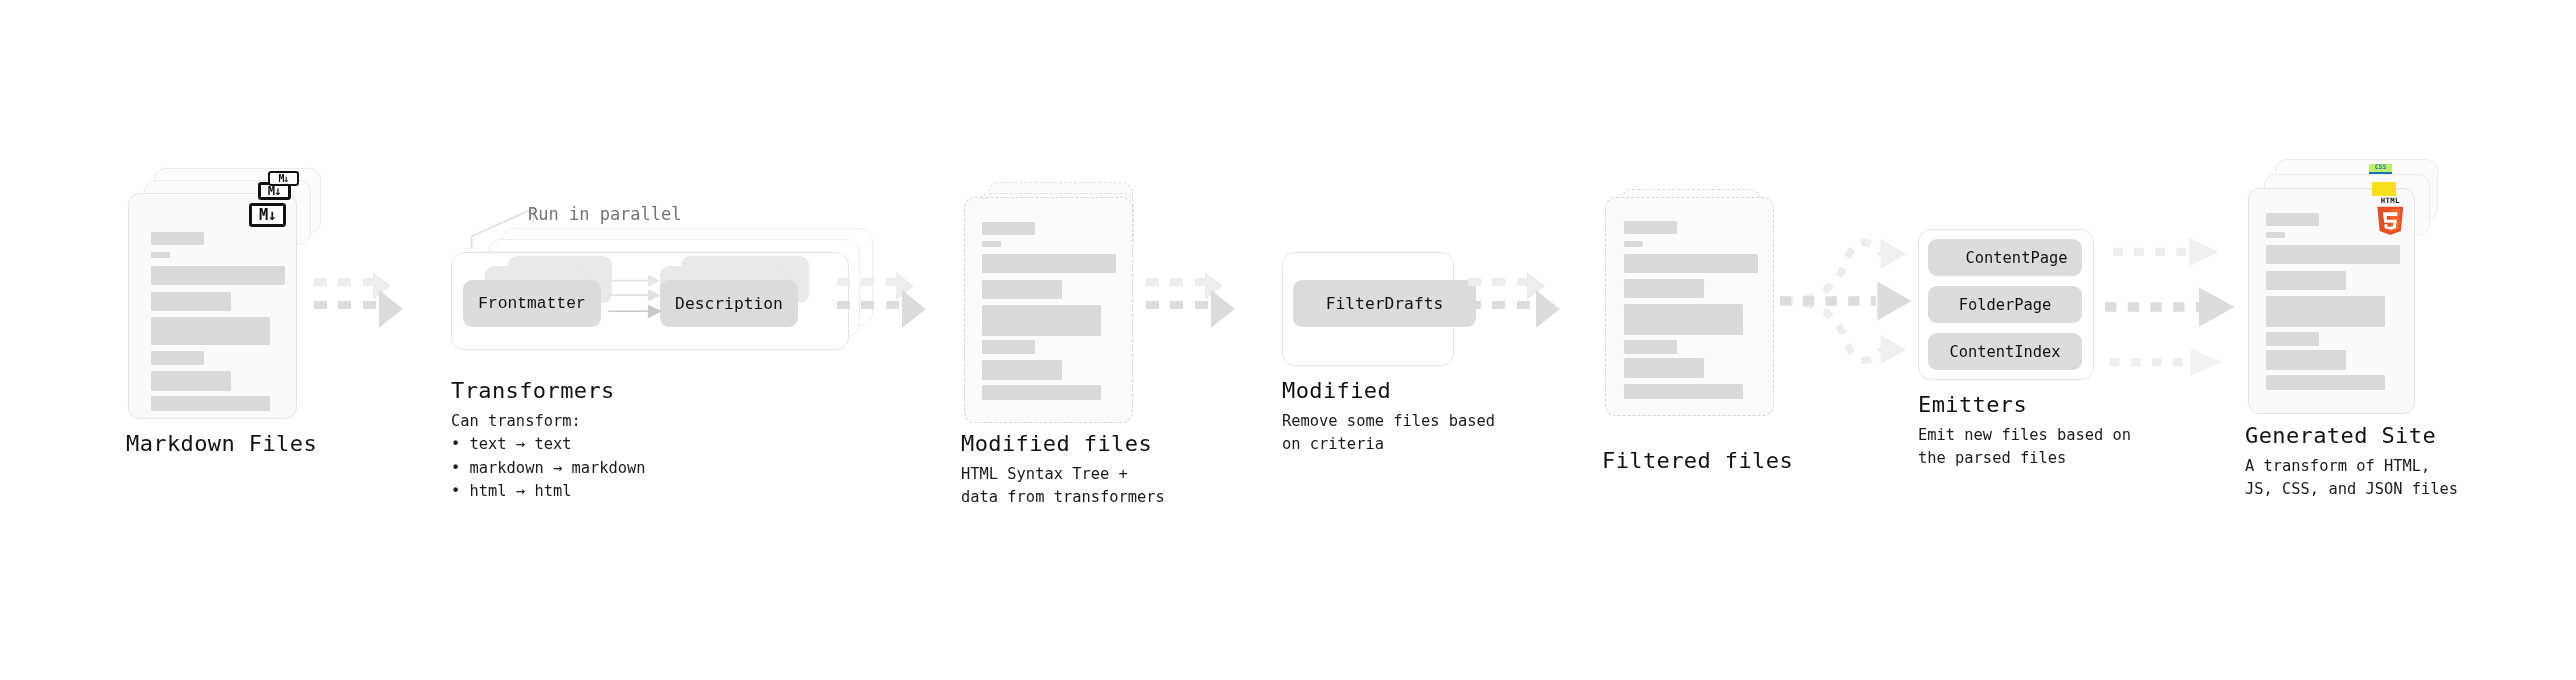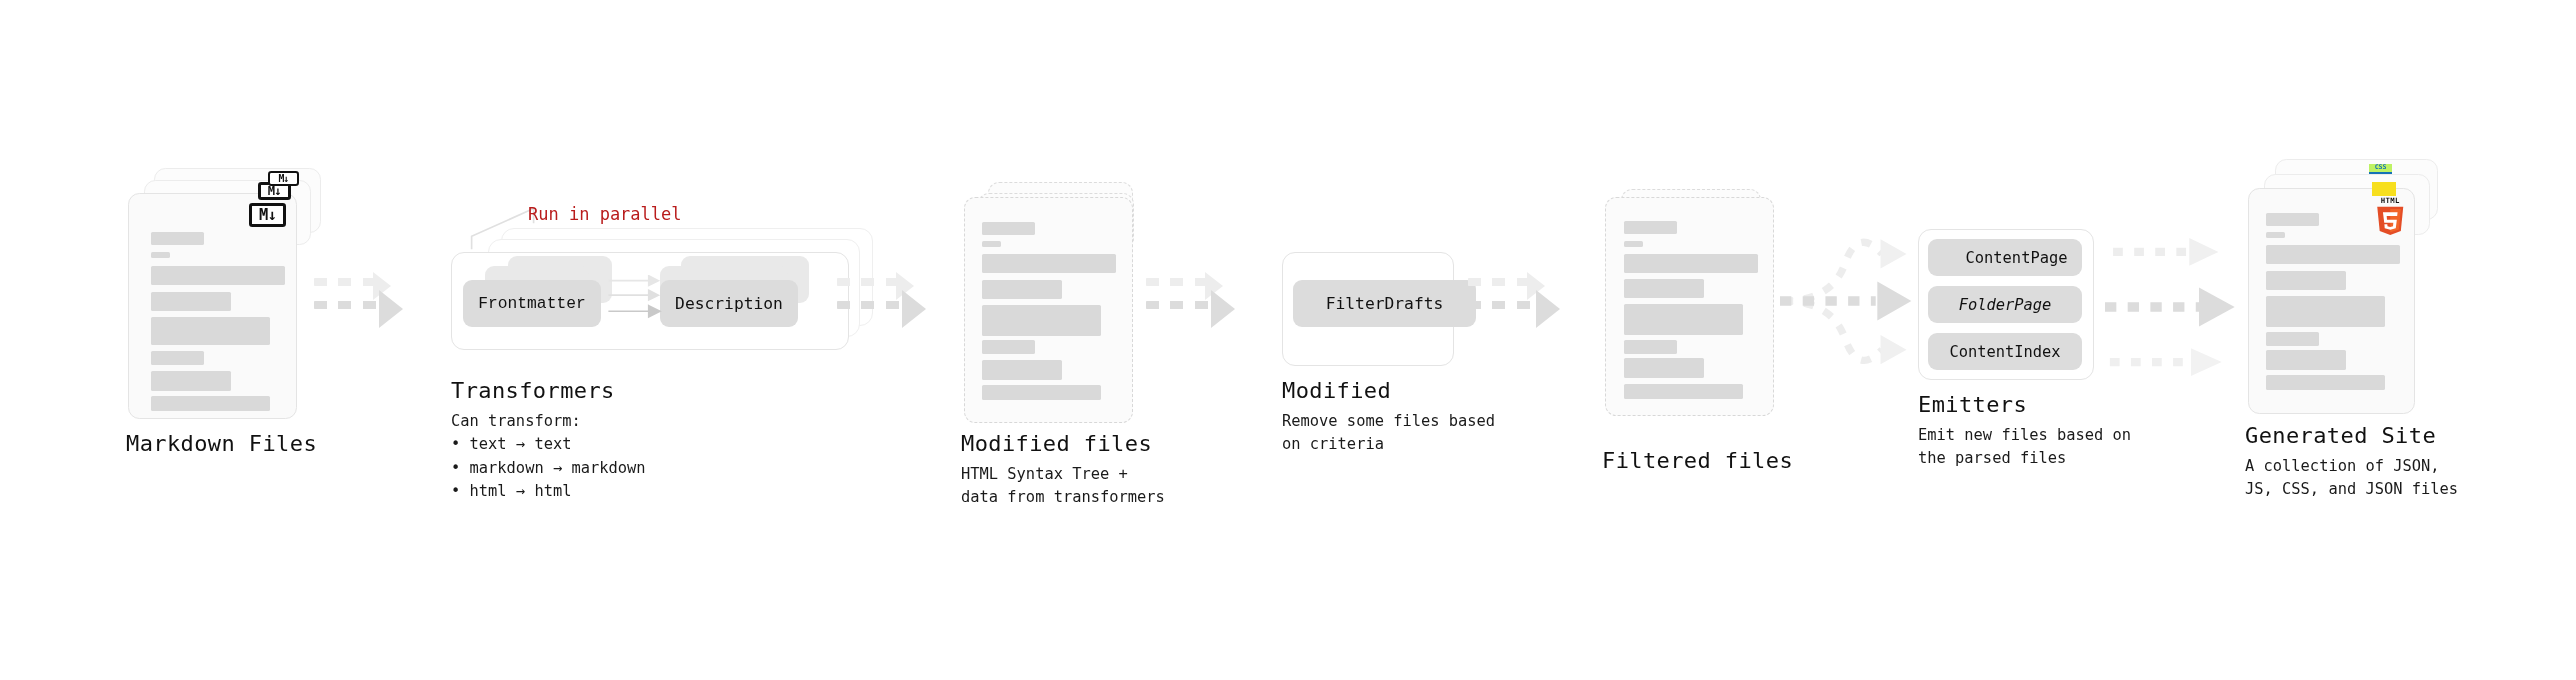--- a/index.html
+++ b/index.html
@@ -42,21 +42,21 @@
   .mdbadge{position:absolute;background:#fff;border:3.3px solid #111;border-radius:3.3px;
            display:flex;align-items:center;justify-content:center;font-weight:bold;
            font-size:15.4px;letter-spacing:-0.8px;color:#111;box-sizing:border-box;}
   .cssbadge{position:absolute;background:#bef264;color:#1572B6;font-size:6.5px;font-weight:bold;
             text-align:center;line-height:7.3px;border-bottom:2.4px solid #1572B6;box-sizing:border-box;}
   .jsbadge{position:absolute;background:#F7DF1E;box-sizing:border-box;}
   .htmlbadge{position:absolute;box-sizing:border-box;}
   .htmlbadge .cap{font-size:7.3px;font-weight:bold;color:#111;text-align:center;letter-spacing:0.4px;line-height:8.1px;}
 
   .bracket{position:absolute;}
-  .bracketlabel{position:absolute;font-size:17px;color:#b91c1c;white-space:nowrap;}
+  .bracketlabel{position:absolute;font-size:17px;color:#737373;white-space:nowrap;}
   .tinyarrow{position:absolute;}
 </style>
 </head>
 <body>
 
 <div id="stage">
 
   <div>
     <div class="ghost" style="left:154px;top:168px;width:167px;height:65px;"></div>
     <div class="ghost" style="left:144px;top:180px;width:167px;height:65px;"></div>
@@ -196,21 +196,21 @@
       <line x1="0" y1="90" x2="118" y2="90" stroke="#dcdcdc" stroke-width="12" stroke-dasharray="14 14"></line>
       <polygon points="120,66 162,90 120,114" fill="#dcdcdc"></polygon>
       <polygon points="124,14 156,32 124,50" fill="#f0f0f0"></polygon>
       <polygon points="124,132 156,150 124,168" fill="#f0f0f0"></polygon>
     </svg>
   </div>
 
   <div>
     <div class="panel" style="left:1918px;top:229px;width:176px;height:151px;"></div>
     <div class="pill" style="left:1928px;top:239px;width:154px;height:37px;font-size:15.4px;padding-left:23px;">ContentPage</div>
-    <div class="pill" style="left:1928px;top:286px;width:154px;height:37px;font-size:15.4px;font-style:italic;">FolderPage</div>
+    <div class="pill" style="left:1928px;top:286px;width:154px;height:37px;font-size:15.4px;">FolderPage</div>
     <div class="pill" style="left:1928px;top:333px;width:154px;height:37px;font-size:15.4px;">ContentIndex</div>
     <div class="title" style="left:1918px;top:392px;">Emitters</div>
     <div class="desc" style="left:1918px;top:424px;">Emit new files based on
 the parsed files</div>
   </div>
 
   <div class="arrowwrap" style="left:2105px;top:234px;width:154px;height:146px;">
     <svg width="154" height="146" viewBox="0 0 190 180">
       <line x1="10" y1="22" x2="106" y2="22" stroke="#ededed" stroke-width="10" stroke-dasharray="12 14"></line>
       <polygon points="104,5 140,22 104,39" fill="#f0f0f0"></polygon>
@@ -240,18 +240,18 @@
     <div class="line" style="left:2266px;top:213px;width:53px;height:13px;"></div>
     <div class="line" style="left:2266px;top:232px;width:18.7px;height:5.7px;"></div>
     <div class="line" style="left:2266px;top:245px;width:134px;height:18.7px;"></div>
     <div class="line" style="left:2266px;top:271px;width:80px;height:18.7px;"></div>
     <div class="line" style="left:2266px;top:296px;width:119px;height:31px;"></div>
     <div class="line" style="left:2266px;top:332px;width:53px;height:14px;"></div>
     <div class="line" style="left:2266px;top:350px;width:80px;height:19.5px;"></div>
     <div class="line" style="left:2266px;top:375px;width:119px;height:15.4px;"></div>
 
     <div class="title" style="left:2245px;top:423px;">Generated Site</div>
-    <div class="desc" style="left:2245px;top:455px;">A collection of JSON,
+    <div class="desc" style="left:2245px;top:455px;">A transform of HTML,
 JS, CSS, and JSON files</div>
   </div>
 
 </div>
 
 
 </body></html>

